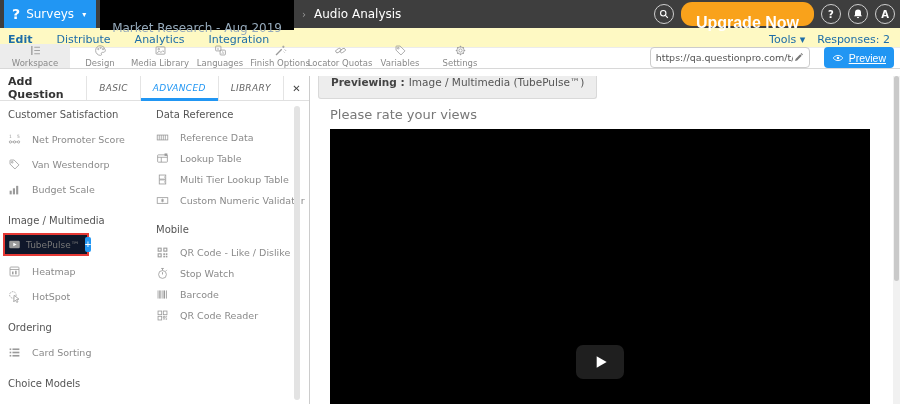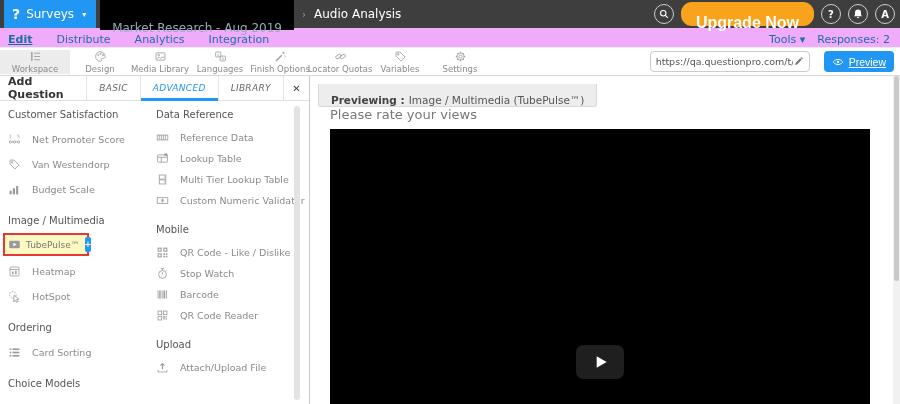--- a/index.html
+++ b/index.html
@@ -19,29 +19,29 @@
   .crumb-current { color:#fff; font-size:12px; }
   .top-right { margin-left:auto; display:flex; align-items:center; gap:7px; padding-right:5px; }
   .circ { width:20px; height:20px; border:1px solid #cfcfcf; border-radius:50%;
     display:flex; align-items:center; justify-content:center; color:#fff;
     font-size:10px; font-weight:bold; cursor:pointer; }
   .circ svg { width:12px; height:12px; }
   .upgrade-btn { background:#f9a21b; color:#fff; font-size:16px; font-weight:bold;
     border:none; border-radius:11px; height:22px; padding:12px 15px; cursor:pointer; }
 
   
-  .navbar { height:19px; background:#f0abfc; display:flex; align-items:center; padding:4px 10px 0 8px; }
+  .navbar { height:19px; background:#fef9c3; display:flex; align-items:center; padding:4px 10px 0 8px; }
   .nav-link { color:#1d6da8; font-size:11px; margin-right:24px; cursor:pointer; }
   .nav-link.active { text-decoration:underline; font-weight:bold; }
   .nav-right { margin-left:auto; display:flex; gap:12px; }
   .nav-right span { color:#1d6da8; font-size:11px; cursor:pointer; }
 
   
-  .toolbar { height:29px; background:#fff; border-top:1px solid #ececec; border-bottom:1px solid #d8d8d8;
-    display:flex; align-items:center; }
+  .toolbar { height:22px; background:#fff; border-top:1px solid #ececec; border-bottom:1px solid #d8d8d8;
+    display:flex; align-items:flex-end; }
   .tb-item { width:60px; display:flex; flex-direction:column; align-items:center;
     justify-content:center; gap:1px; cursor:pointer; }
   .tb-item:first-child { width:70px; }
   .tb-item.active { background:#ececec; }
   .tb-item .ticon svg { width:13px; height:13px; display:block; }
   .tb-item .tlabel { font-size:8.5px; color:#8a8a8a; white-space:nowrap; }
   .toolbar-right { margin-left:auto; display:flex; align-items:center; gap:14px; padding-right:6px; }
   .url-box { width:160px; height:21px; border:1px solid #ccc; border-radius:4px;
     display:flex; align-items:center; padding:0 5px; }
   .url-box input { border:none; outline:none; flex:1; font-size:9.5px; color:#555; min-width:0;
@@ -69,34 +69,34 @@
   .pcol1 { width:138px; }
   .pcol2 { width:150px; }
   .sec { margin-bottom:13px; }
   .sec-title { font-size:10px; color:#555; margin-bottom:7px; }
   .qitem { display:flex; align-items:center; gap:11px; cursor:pointer; }
   .pcol1 .qitem { height:25px; }
   .pcol2 .qitem { height:21px; }
   .qitem .qicon svg { width:13px; height:13px; display:block; }
   .qitem .qlabel { font-size:9.5px; color:#8a8a8a; white-space:nowrap; }
   .hl-box { display:flex; align-items:center; gap:5px; border:2px solid #e53935;
-    background:#fef9c3; padding:2px 3px; margin:1px 0 3px -5px; width:86px; cursor:pointer; }
+    background:#0f172a; padding:2px 3px; margin:1px 0 3px -5px; width:86px; cursor:pointer; }
   .hl-box .qicon svg { width:13px; height:13px; display:block; }
   .hl-box .qlabel { font-size:9px; color:#777; white-space:nowrap; }
   .add-plus { margin-left:auto; width:15px; height:15px; background:#2196f3; color:#fff;
     border:none; border-radius:2px; font-size:11px; line-height:13px; text-align:center;
     cursor:pointer; padding:0; }
   .left-scroll { position:absolute; top:30px; right:9px; width:6px; bottom:4px;
     background:#e3e3e3; border-radius:3px; }
 
   
   .preview-panel { position:relative; flex:1; background:#fff; }
-  .preview-chip { position:absolute; top:8px; left:8px; height:23px; background:#ededed;
+  .preview-chip { position:absolute; top:0; left:8px; height:23px; background:#ededed;
     border:1px solid #d9d9d9; border-top:none; border-radius:0 0 3px 3px;
-    display:flex; align-items:flex-end; padding:0 12px; font-size:10.5px; }
+    display:flex; align-items:flex-start; padding:0 12px; font-size:10.5px; }
   .chip-bold { font-weight:bold; color:#444; margin-right:4px; }
   .chip-rest { color:#555; }
   .question-text { position:absolute; top:31px; left:20px; font-size:13px; color:#777; }
   .video { position:absolute; top:53px; left:20px; width:540px; bottom:-90px; background:#000; cursor:pointer; }
   .play-btn { position:absolute; top:216px; left:50%; transform:translateX(-50%);
     width:48px; height:34px; background:#1f1f1f; border:none; border-radius:7px;
     display:flex; align-items:center; justify-content:center; cursor:pointer; }
   .play-btn svg { width:20px; height:20px; }
   .right-scroll { position:absolute; top:0; right:0; width:7px; bottom:0; background:#f1f1f1; }
   .right-thumb { position:absolute; top:0; left:1px; width:5px; height:205px;
@@ -439,32 +439,20 @@
                   <svg viewBox="0 0 16 16" fill="none" stroke="#9a9a9a">
                     <rect x="2.5" y="2.5" width="4.5" height="4.5"></rect>
                     <rect x="9" y="2.5" width="4.5" height="4.5"></rect>
                     <rect x="2.5" y="9" width="4.5" height="4.5"></rect>
                     <path d="M9 9h2.2v2.2H9zM12.4 9h1.2M12.4 11.2h1.2M9 12.6h1.6M11.8 12.6h1.8"></path>
                   </svg>
                 </span>
                 <span class="qlabel">QR Code Reader</span>
               </div>
             </div>
-            <div class="sec">
-              <div class="sec-title">Upload</div>
-              <div class="qitem">
-                <span class="qicon">
-                  <svg viewBox="0 0 16 16" fill="none" stroke="#9a9a9a">
-                    <path d="M8 10.2V3.5M5.5 5.8L8 3.3l2.5 2.5" stroke-width="1.4"></path>
-                    <path d="M2.5 11v2.5h11V11"></path>
-                  </svg>
-                </span>
-                <span class="qlabel">Attach/Upload File</span>
-              </div>
-            </div>
           </div>
         </div>
       <div class="left-scroll"></div>
     </div>
 
     <div class="preview-panel">
       <div class="preview-chip">
         <span class="chip-bold">Previewing :</span>
         <span class="chip-rest">Image / Multimedia (TubePulse™)</span>
       </div>

